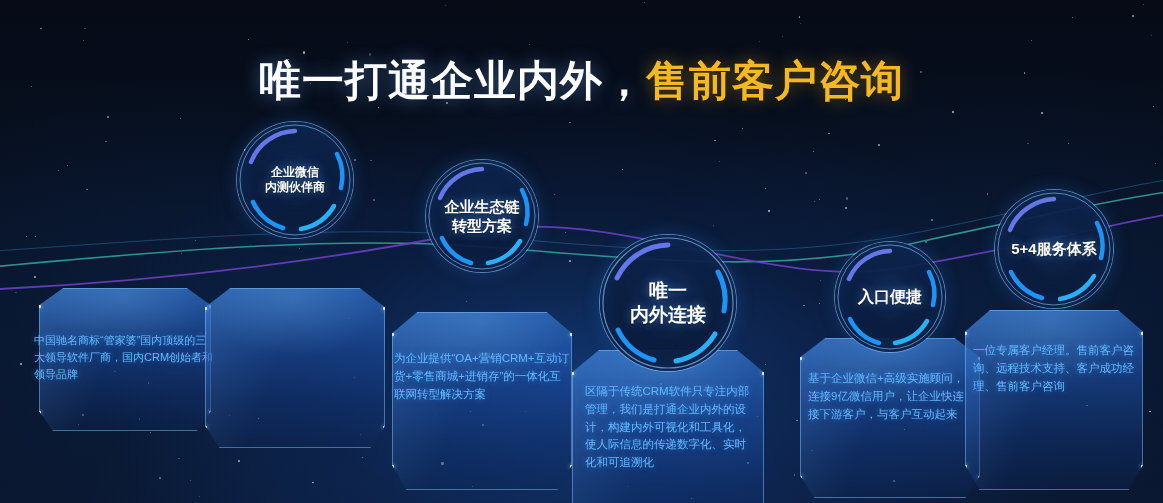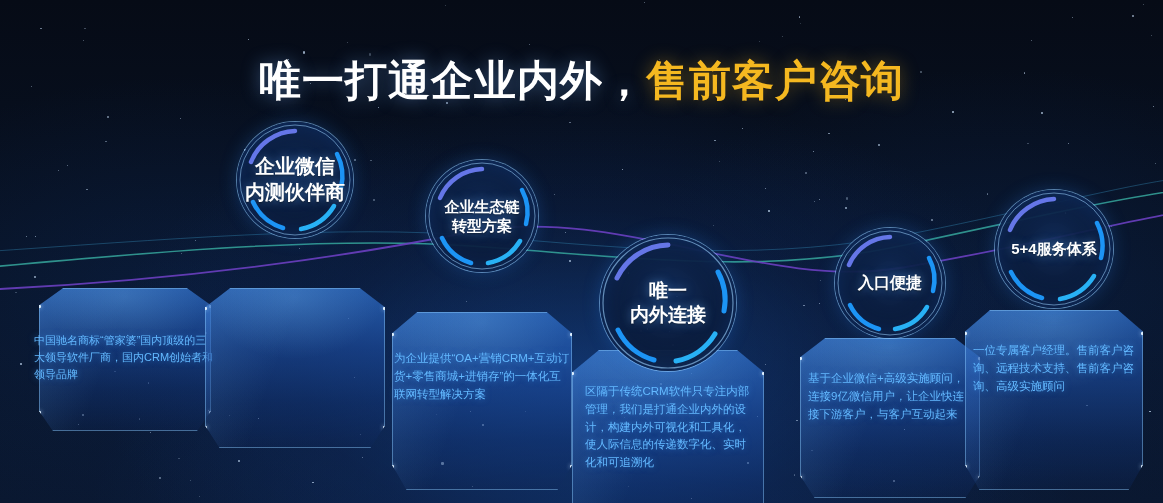--- a/index.html
+++ b/index.html
@@ -284,21 +284,21 @@
       <span class="dot" style="top: 86%; right: -1px;"></span>
     </div>
   <div class="circ" style="top:0px; width:116px; height:116px;">
     <svg width="116" height="116" viewBox="0 0 116 116">
       <circle cx="58" cy="58" r="55" fill="none" stroke="#9fd4ff" stroke-width="1" opacity=".55"></circle>
       <path d="M 58 9 A 49 49 0 0 0 14 40" fill="none" stroke="#6a7bf0" stroke-width="4.5" stroke-linecap="round" opacity=".95"></path>
       <path d="M 100 32 A 49 49 0 0 1 104 66" fill="none" stroke="#1e9bff" stroke-width="4.5" stroke-linecap="round" opacity=".95"></path>
       <path d="M 16 80 A 49 49 0 0 0 46 106" fill="none" stroke="#1e9bff" stroke-width="4.5" stroke-linecap="round" opacity=".95"></path>
       <path d="M 64 107 A 49 49 0 0 0 97 84" fill="none" stroke="#2ab9ff" stroke-width="4.5" stroke-linecap="round" opacity=".95"></path>
     </svg>
-    <div class="circ-label" style="font-size:20px;">企业微信
+    <div class="circ-label" style="font-size:12px;">企业微信
 内测伙伴商</div>
   </div>
 </div>
 
 <div class="node" style="left:352px; top:160px; width:260px; height:343px;">
   <div class="pedestal" style="top:152px; width:180px; height:178px;">
     <div class="ped-outline"></div>
   <span class="dot" style="top: 12%; left: -1px;"></span>
       <span class="dot" style="top: 12%; right: -1px;"></span>
       <span class="dot" style="top: 86%; left: -1px;"></span>
@@ -340,41 +340,41 @@
 
 <div class="node" style="left:770px; top:228px; width:240px; height:275px;">
   <div class="pedestal" style="top:110px; width:180px; height:160px;">
     <div class="ped-outline"></div>
   <span class="dot" style="top: 12%; left: -1px;"></span>
       <span class="dot" style="top: 12%; right: -1px;"></span>
       <span class="dot" style="top: 86%; left: -1px;"></span>
       <span class="dot" style="top: 86%; right: -1px;"></span>
     </div>
   <div class="desc" style="top:142px; padding:0 38px; font-size:11.5px;">基于企业微信+高级实施顾问，连接9亿微信用户，让企业快连接下游客户，与客户互动起来</div>
-  <div class="circ" style="top:0px; width:110px; height:110px;">
+  <div class="circ" style="top:14px; width:110px; height:110px;">
     <svg width="110" height="110" viewBox="0 0 110 110">
       <circle cx="55" cy="55" r="52" fill="none" stroke="#9fd4ff" stroke-width="1" opacity=".55"></circle>
       <path d="M 55 9 A 46 46 0 0 0 14 37" fill="none" stroke="#6a7bf0" stroke-width="4.5" stroke-linecap="round" opacity=".95"></path>
       <path d="M 94 30 A 46 46 0 0 1 98 63" fill="none" stroke="#1e9bff" stroke-width="4.5" stroke-linecap="round" opacity=".95"></path>
       <path d="M 15 77 A 46 46 0 0 0 44 101" fill="none" stroke="#1e9bff" stroke-width="4.5" stroke-linecap="round" opacity=".95"></path>
       <path d="M 60 101 A 46 46 0 0 0 92 79" fill="none" stroke="#2ab9ff" stroke-width="4.5" stroke-linecap="round" opacity=".95"></path>
     </svg>
     <div class="circ-label" style="font-size:16px;">入口便捷</div>
   </div>
 </div>
 
 <div class="node" style="left:945px; top:190px; width:218px; height:313px;">
   <div class="pedestal" style="top:120px; width:178px; height:180px;">
     <div class="ped-outline"></div>
   <span class="dot" style="top: 12%; left: -1px;"></span>
       <span class="dot" style="top: 12%; right: -1px;"></span>
       <span class="dot" style="top: 86%; left: -1px;"></span>
       <span class="dot" style="top: 86%; right: -1px;"></span>
     </div>
-  <div class="desc" style="top:152px; padding:0 28px; font-size:11.5px;">一位专属客户经理。售前客户咨询、远程技术支持、售前客户咨询、高级实施顾问</div>
+  <div class="desc" style="top:152px; padding:0 28px; font-size:11.5px;">一位专属客户经理。售前客户咨询、远程技术支持、客户成功经理、售前客户咨询</div>
   <div class="circ" style="top:0px; width:118px; height:118px;">
     <svg width="118" height="118" viewBox="0 0 118 118">
       <circle cx="59" cy="59" r="56" fill="none" stroke="#9fd4ff" stroke-width="1" opacity=".55"></circle>
       <path d="M 59 9 A 50 50 0 0 0 15 40" fill="none" stroke="#6a7bf0" stroke-width="4.5" stroke-linecap="round" opacity=".95"></path>
       <path d="M 102 33 A 50 50 0 0 1 106 68" fill="none" stroke="#1e9bff" stroke-width="4.5" stroke-linecap="round" opacity=".95"></path>
       <path d="M 16 82 A 50 50 0 0 0 47 108" fill="none" stroke="#1e9bff" stroke-width="4.5" stroke-linecap="round" opacity=".95"></path>
       <path d="M 65 109 A 50 50 0 0 0 99 86" fill="none" stroke="#2ab9ff" stroke-width="4.5" stroke-linecap="round" opacity=".95"></path>
     </svg>
     <div class="circ-label" style="font-size:15px;">5+4服务体系</div>
   </div>

